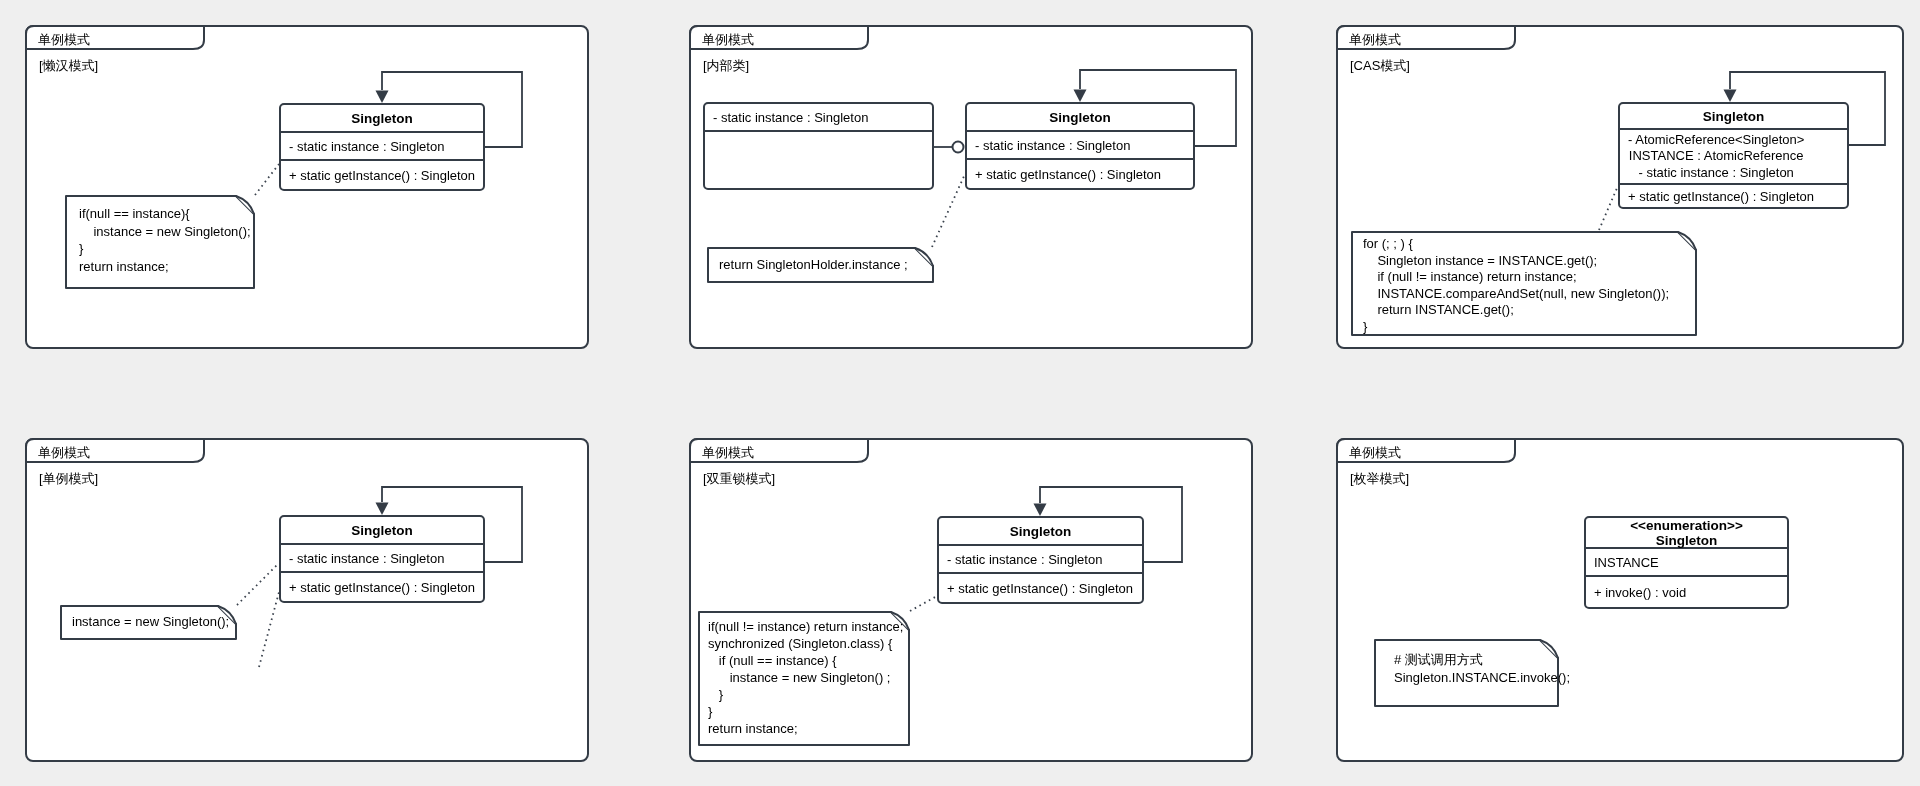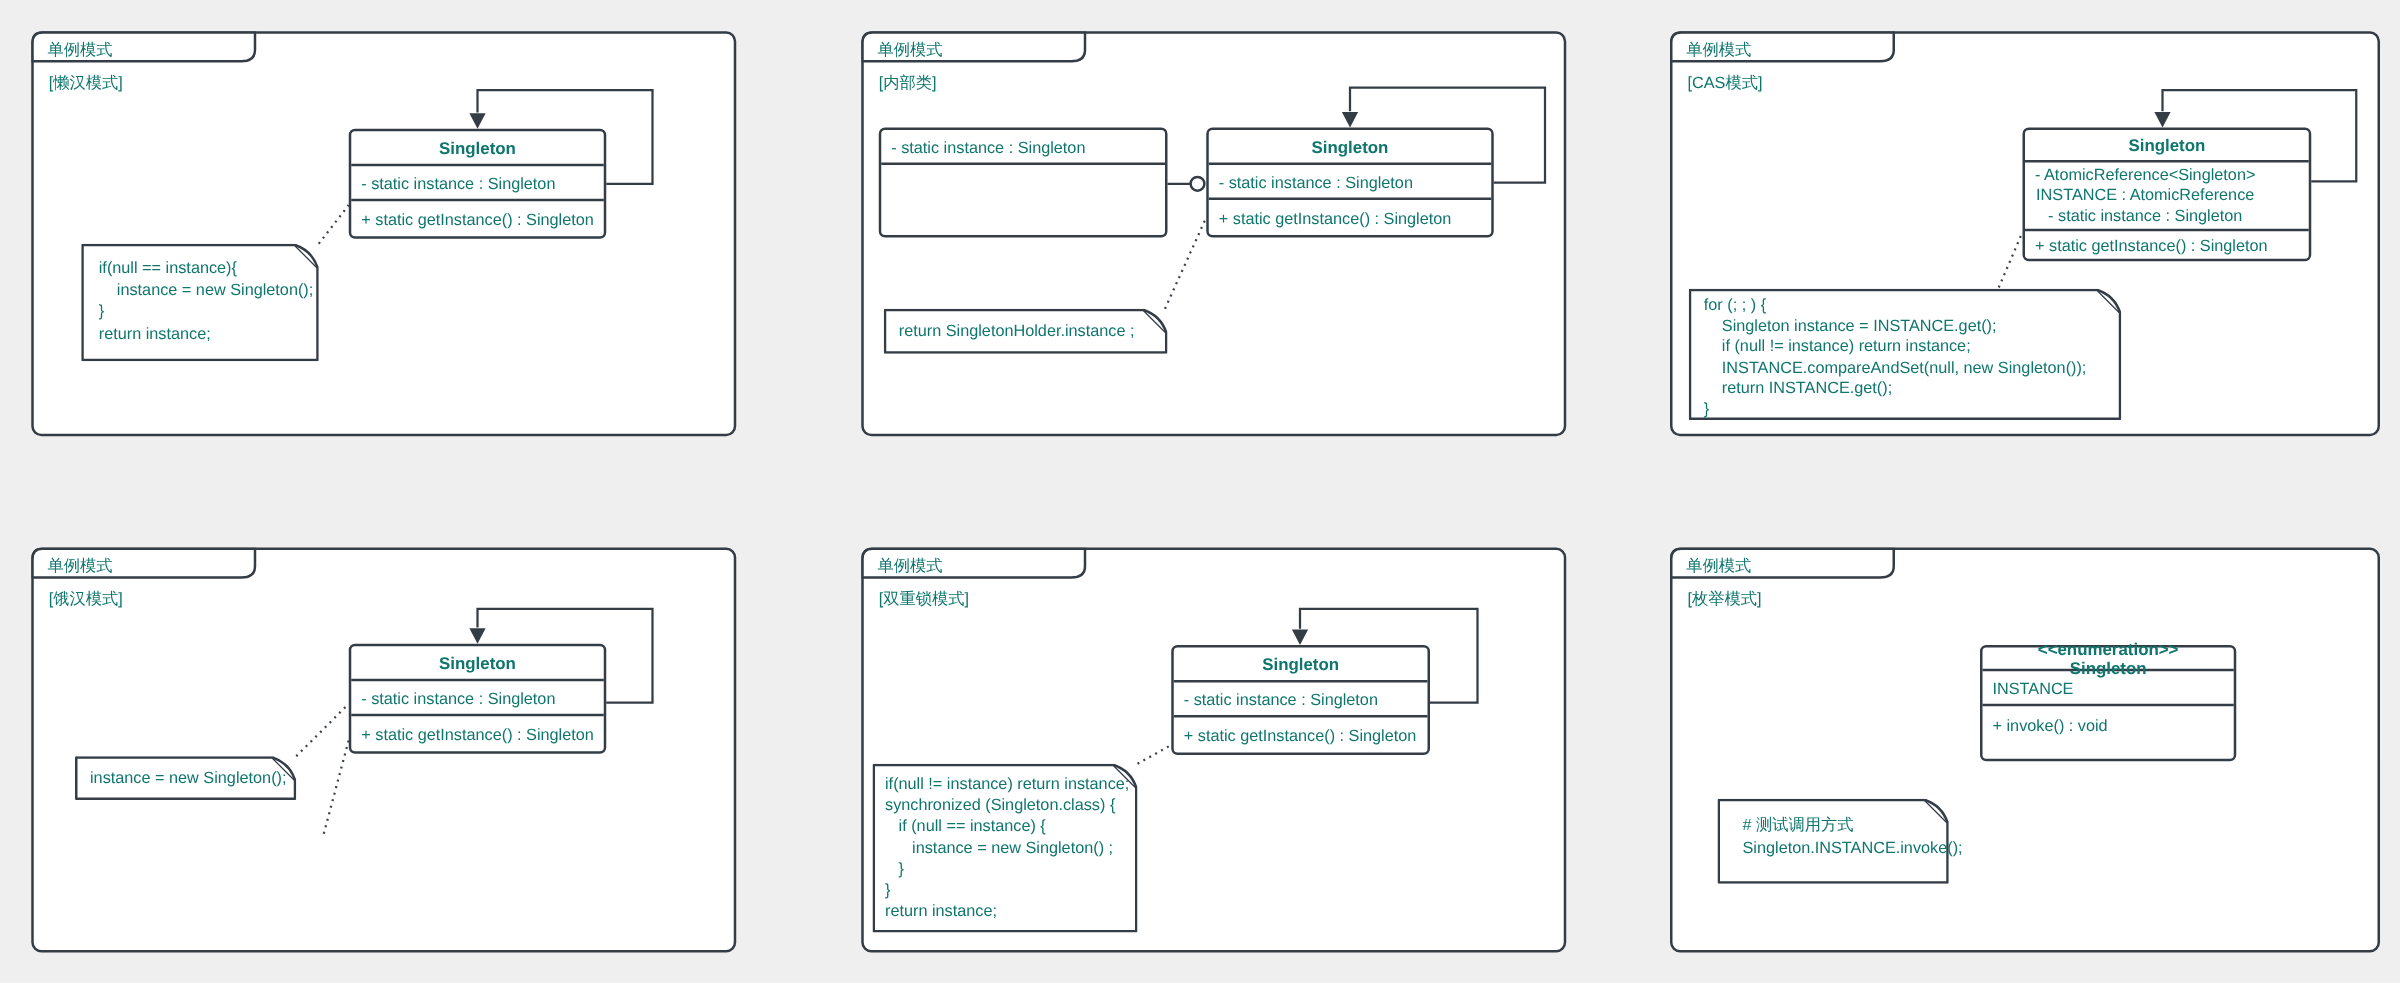--- a/index.html
+++ b/index.html
@@ -1,18 +1,18 @@
 <!DOCTYPE html>
 <html><head>
 <meta charset="utf-8">
 <style>
   html,body{margin:0;padding:0;}
   .stage{
     position:relative;width:1920px;height:786px;background:#efefef;
-    font-family:"Liberation Sans",sans-serif;color:#0f766e;overflow:hidden;
+    font-family:"Liberation Sans",sans-serif;color:#000000;overflow:hidden;
   }
   .panel{position:absolute;background:#fff;border:2px solid #343c46;border-radius:8px;}
   .tab-svg{position:absolute;top:-2px;left:-2px;}
   .pkg-name{position:absolute;top:4px;left:11px;font-size:13px;white-space:nowrap;}
   .vlabel{position:absolute;top:30px;left:12px;font-size:13px;white-space:nowrap;}
   .cls{position:absolute;background:#fff;border:2px solid #343c46;border-radius:5px;box-sizing:border-box;display:flex;flex-direction:column;}
   .c-title{font-weight:bold;font-size:13.5px;display:flex;align-items:center;justify-content:center;border-bottom:2px solid #343c46;box-sizing:border-box;flex-direction:column;line-height:15px;}
   .c-row{font-size:13px;padding:0 8px;display:flex;align-items:center;white-space:pre;box-sizing:border-box;line-height:17px;}
   .c-attr{border-bottom:2px solid #343c46;text-align:center;}
   .note{position:absolute;}
@@ -129,21 +129,21 @@
     return INSTANCE.get();
 }</div>
     </div>
   </div>
 
   <div class="panel" style="left:25px;top:438px;width:560px;height:320px;">
     <svg class="tab-svg" width="182" height="27" viewBox="0 0 182 27">
       <path d="M9 1 H179 V15 Q179 24 168 24 H1 V9 Q1 1 9 1 Z" fill="#ffffff" stroke="#343c46" stroke-width="2"></path>
     </svg>
     <div class="pkg-name">单例模式</div>
-    <div class="vlabel">[饿汉模式]</div>
+    <div class="vlabel">[单例模式]</div>
 
     <svg class="overlay" width="560" height="320">
       <path class="loop" d="M458,122 H495 V47 H355 V62"></path>
       <path class="arrowhead" d="M355,75 L348.5,62.5 L361.5,62.5 Z"></path>
       <path class="dotted" d="M210,165 L252,123"></path>
       <path class="dotted" d="M232,227 L252,152"></path>
     </svg>
 
     <div class="cls" style="left:252px;top:75px;width:206px;height:88px;">
       <div class="c-title" style="height:28px;">Singleton</div>
@@ -196,21 +196,21 @@
   </div>
 
   <div class="panel" style="left:1336px;top:438px;width:564px;height:320px;">
     <svg class="tab-svg" width="182" height="27" viewBox="0 0 182 27">
       <path d="M9 1 H179 V15 Q179 24 168 24 H1 V9 Q1 1 9 1 Z" fill="#ffffff" stroke="#343c46" stroke-width="2"></path>
     </svg>
     <div class="pkg-name">单例模式</div>
     <div class="vlabel">[枚举模式]</div>
 
     <div class="cls" style="left:246px;top:76px;width:205px;height:93px;">
-      <div class="c-title" style="height:19px;">
+      <div class="c-title" style="height:31px;">
         <span>&lt;&lt;enumeration&gt;&gt;</span>
         <span>Singleton</span>
       </div>
       <div class="c-row c-attr" style="height:28px;">INSTANCE</div>
       <div class="c-row" style="height:30px;">+ invoke() : void</div>
     </div>
 
     <div class="note" style="left:36px;top:199px;width:185px;height:68px;">
       <svg class="note-shape" width="185" height="68" viewBox="0 0 185 68">
         <path d="M1,1 H166 L184,19 V67 H1 Z" fill="#ffffff" stroke="#343c46" stroke-width="2" stroke-linejoin="round"></path>

